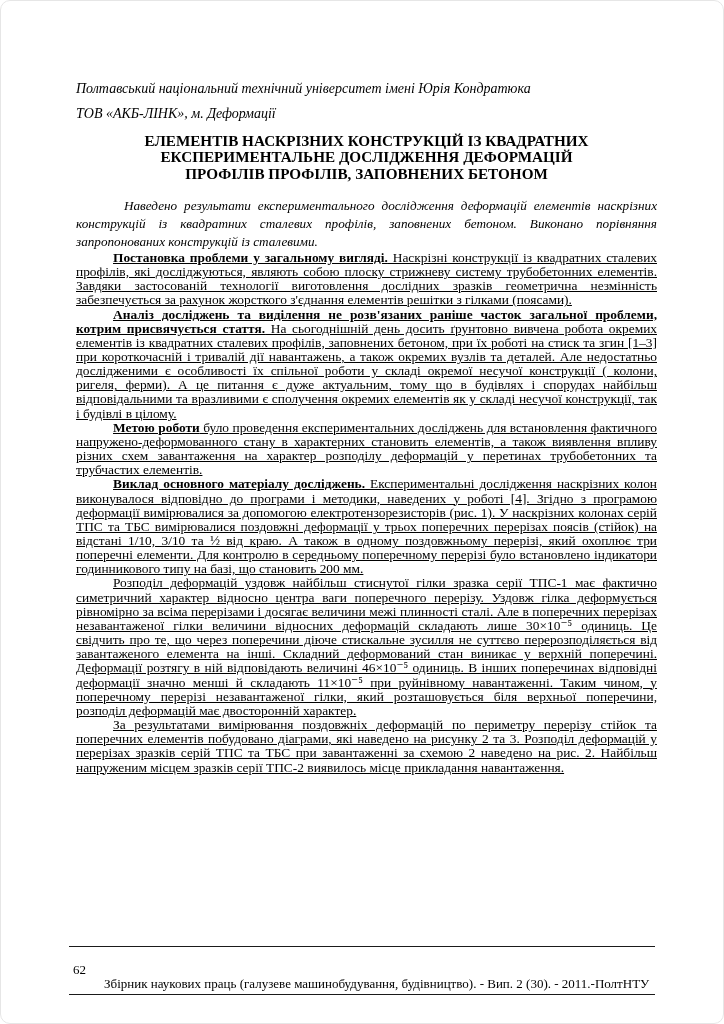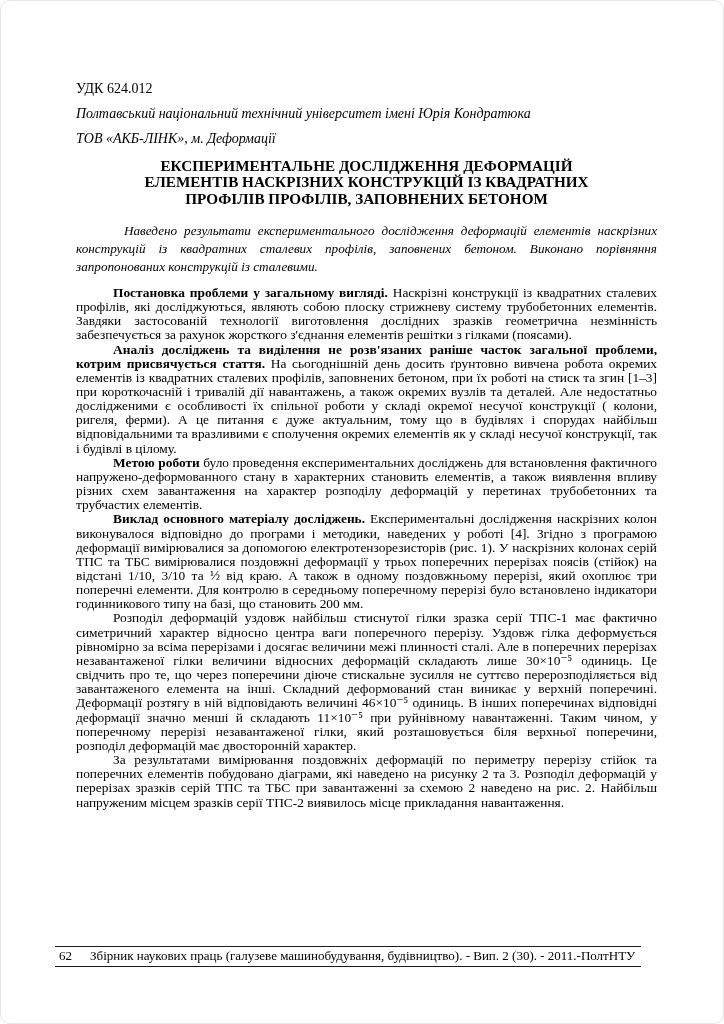--- a/index.html
+++ b/index.html
@@ -42,58 +42,57 @@
     text-indent:48px;
   }
   .keywords{
     margin:11px 0 0 0;
     font-size:13.4px;line-height:15px;
     font-style:italic;
     text-indent:72px;
   }
   .kw-label{font-weight:bold;font-style:italic;}
   .body-text{
-    margin-top:10px;
+    text-decoration:underline;
   }
   .para{
     margin:0;
     font-size:13.4px;line-height:14.15px;
     text-align:justify;
     text-indent:37px;
   }
   .para .lead{font-weight:bold;}
   .footer{
     position:absolute;
-    left:54px;top:945px;
+    left:68px;top:945px;
     width:586px;
     box-sizing:border-box;
     border-top:1.2px solid #1a1a1a;
     border-bottom:1.2px solid #1a1a1a;
     padding:1px 2px 3px 4px;
     font-size:13px;line-height:15px;
     display:flex;align-items:center;
     white-space:nowrap;
   }
   .pagenum{margin-right:18px;}
-  .journal{flex:1;}
+  .journal{flex:1;margin-top:28px;}
 </style>
 </head>
 <body>
 
 <div class="page">
   <div class="content">
 
-    <div class="udc">УДК 624.012</div>
 
     <div class="affil">Полтавський національний технічний університет імені Юрія Кондратюка</div>
     <div class="affil">ТОВ «АКБ-ЛІНК», м. Деформації</div>
 
     <h1 class="title">
+      <span class="tl">ЕЛЕМЕНТІВ НАСКРІЗНИХ КОНСТРУКЦІЙ ІЗ КВАДРАТНИХ</span>
       <span class="tl">ЕКСПЕРИМЕНТАЛЬНЕ ДОСЛІДЖЕННЯ ДЕФОРМАЦІЙ</span>
-      <span class="tl">ЕЛЕМЕНТІВ НАСКРІЗНИХ КОНСТРУКЦІЙ ІЗ КВАДРАТНИХ</span>
       <span class="tl">ПРОФІЛІВ ПРОФІЛІВ, ЗАПОВНЕНИХ БЕТОНОМ</span>
     </h1>
 
     <p class="abstract">Наведено результати експериментального дослідження деформацій елементів наскрізних конструкцій із квадратних сталевих профілів, заповнених бетоном. Виконано порівняння запропонованих конструкцій із сталевими.</p>
 
 
     <div class="body-text">
       <p class="para"><b class="lead">Постановка проблеми у загальному вигляді.</b><span> Наскрізні конструкції із квадратних сталевих профілів, які досліджуються, являють собою плоску стрижневу систему трубобетонних елементів. Завдяки застосованій технології виготовлення дослідних зразків геометрична незмінність забезпечується за рахунок жорсткого з'єднання елементів решітки з гілками (поясами).</span></p>
       <p class="para"><b class="lead">Аналіз досліджень та виділення не розв'язаних раніше часток загальної проблеми, котрим присвячується стаття.</b><span> На сьогоднішній день досить ґрунтовно вивчена робота окремих елементів із квадратних сталевих профілів, заповнених бетоном, при їх роботі на стиск та згин [1–3] при короткочасній і тривалій дії навантажень, а також окремих вузлів та деталей. Але недостатньо дослідженими є особливості їх спільної роботи у складі окремої несучої конструкції ( колони, ригеля, ферми). А це питання є дуже актуальним, тому що в будівлях і спорудах найбільш відповідальними та вразливими є сполучення окремих елементів як у складі несучої конструкції, так і будівлі в цілому.</span></p>
       <p class="para"><b class="lead">Метою роботи</b><span> було проведення експериментальних досліджень для встановлення фактичного напружено-деформованного стану в характерних становить елементів, а також виявлення впливу різних схем завантаження на характер розподілу деформацій у перетинах трубобетонних та трубчастих елементів.</span></p>

